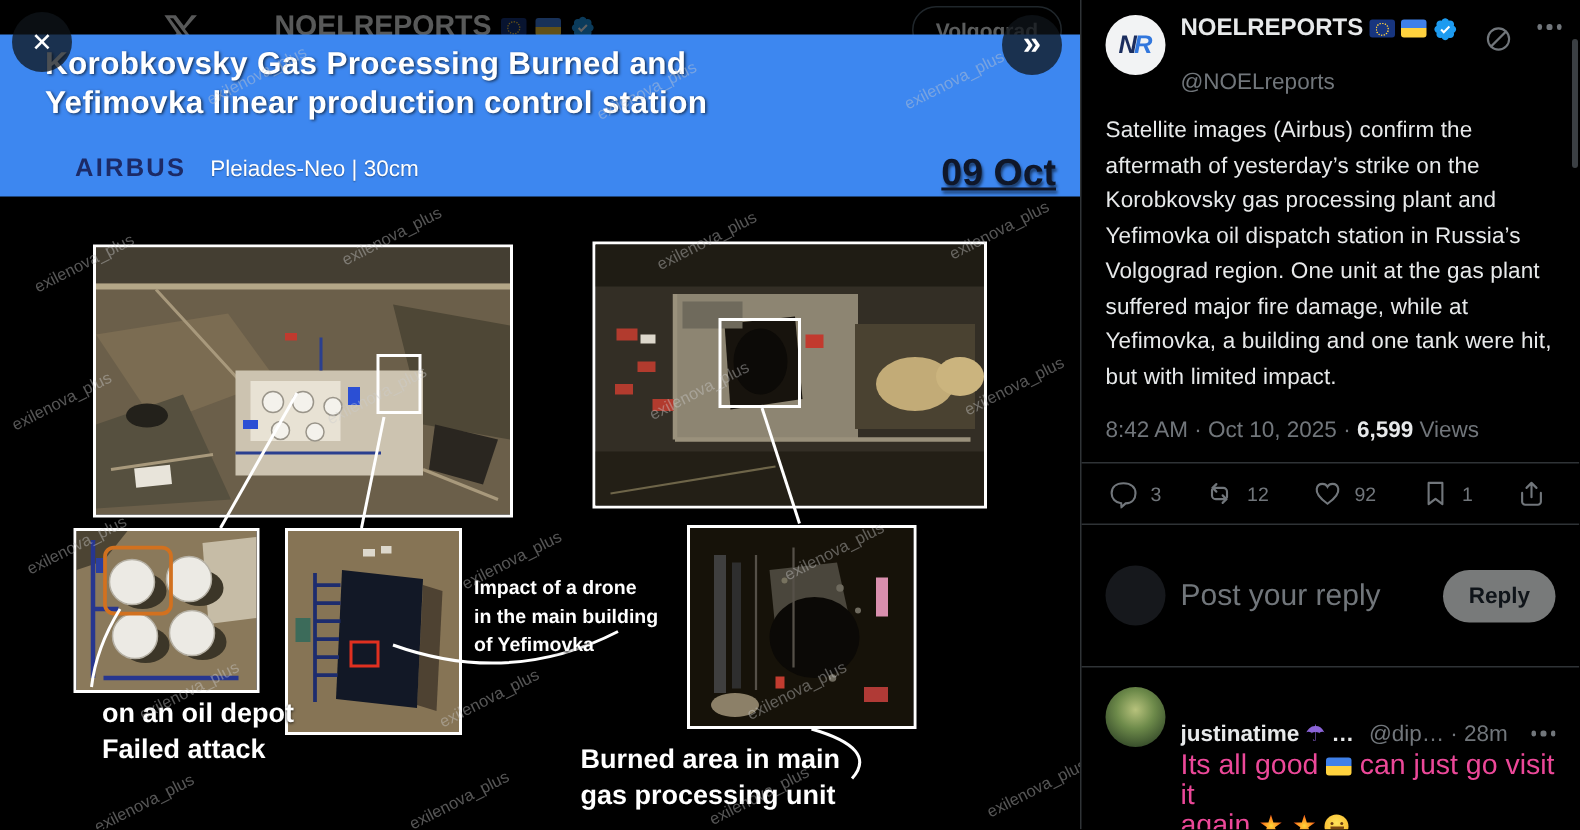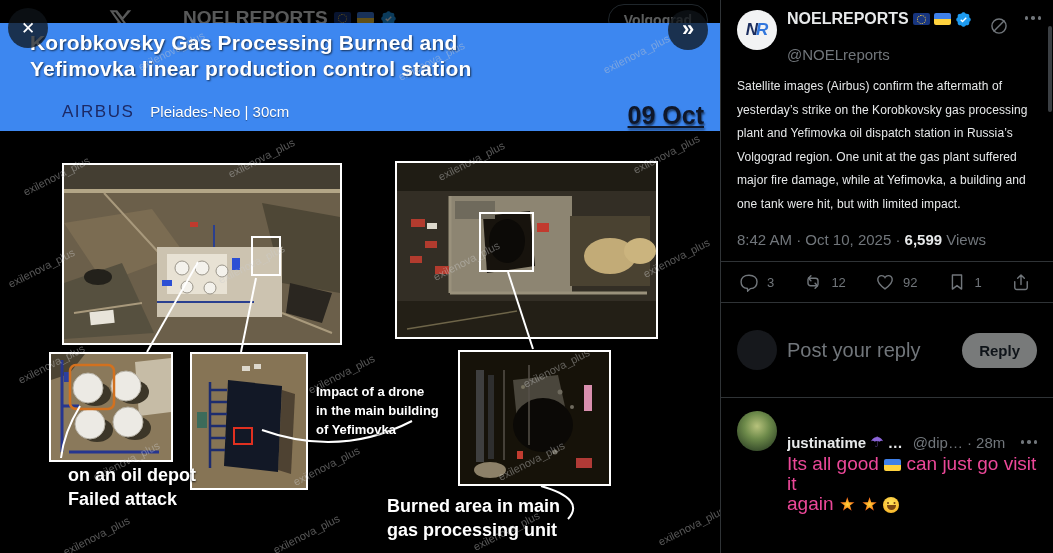--- a/index.html
+++ b/index.html
@@ -11,21 +11,21 @@
   .viewer { position:absolute; left:0; top:0; width:720px; height:553px; background:#000; overflow:hidden; }
 
   .dim-bar { position:absolute; left:0; top:0; width:720px; height:46px; opacity:.38; z-index:1; }
   .dim-x-logo { position:absolute; left:108px; top:8px; width:26px; height:26px; color:#e7e9ea; }
   .dim-name-row { position:absolute; left:183px; top:7px; display:flex; align-items:center; gap:6px; color:#e7e9ea; font-size:19px; font-weight:700; }
   .dim-follow { position:absolute; right:12px; top:4px; border:1px solid #536471; border-radius:18px; padding:7px 15px; color:#eff3f4; font-size:14px; font-weight:700; background:transparent; }
 
   .banner { position:absolute; left:0; top:23px; width:720px; height:108px; background:#3d87f0; z-index:2; }
   .banner-title { margin:7px 0 0 30px; color:#fff; font-size:21px; font-weight:700; line-height:1.25; text-shadow:1px 1px 2px rgba(0,0,0,.65); letter-spacing:.2px; }
   .brand-row { position:absolute; left:50px; bottom:9px; display:flex; align-items:baseline; gap:16px; }
-  .airbus { color:#1c2a66; font-weight:400; font-size:17px; letter-spacing:1.5px;margin-left:12px; }
+  .airbus { color:#1c2a66; font-weight:700; font-size:17px; letter-spacing:1.5px; }
   .sensor { color:#fff; font-size:15px; text-shadow:0 1px 1px rgba(0,0,0,.4); }
   .banner-date { position:absolute; right:16px; bottom:1px; color:#0f172a; font-size:25px; font-weight:700; text-shadow:1px 2px 2px rgba(0,0,0,.55);text-decoration:underline; }
 
   .ctl-btn { position:absolute; width:40px; height:40px; border-radius:50%; background:rgba(15,20,25,.75);
              color:#fff; display:flex; align-items:center; justify-content:center; z-index:5; border:none; cursor:pointer; }
   .btn-close { left:8px; top:8px; font-size:17px; }
   .btn-next  { left:668px; top:10px; font-size:22px; font-weight:700; padding-bottom:2px; }
 
   .media { position:absolute; left:0; top:131px; width:720px; height:422px; z-index:1; }
   .sat { position:absolute; border:2px solid #fff; }
@@ -51,21 +51,21 @@
   .handle { color:#71767b; font-size:15px; margin-top:18px; }
   .top-icons { display:flex; align-items:flex-start; gap:16px; padding-top:6px; color:#71767b; }
   .flag { width:17px; height:12px; border-radius:2px; display:inline-block; flex:0 0 auto; }
   .flag-eu { background:#17357f; position:relative; }
   .flag-eu::after { content:""; position:absolute; left:4px; top:2px; width:7px; height:7px; border:1px dotted #ffd23e; border-radius:50%; }
   .flag-ua { background:linear-gradient(#3f80e8 0 50%, #ffd23e 50% 100%); }
   .badge { width:17px; height:17px; flex:0 0 auto; }
   .dots { display:inline-flex; gap:3px; align-items:center; }
   .dots i { width:3.5px; height:3.5px; border-radius:50%; background:#71767b; }
 
-  .p-body { padding:12px 16px 0 16px; font-size:12px; line-height:23.5px; color:#e7e9ea; letter-spacing:.1px; }
+  .p-body { padding:12px 16px 0 16px; font-size:15px; line-height:23.5px; color:#e7e9ea; letter-spacing:.1px; }
   .p-meta { padding:15px 16px 13px 16px; color:#71767b; font-size:15px; }
   .p-meta b { color:#e7e9ea; font-weight:700; }
   .divider { border-top:1px solid #2f3336; }
 
   .actions { display:flex; justify-content:space-between; align-items:center; padding:10px 22px 10px 18px; color:#71767b; }
   .action { display:flex; align-items:center; gap:8px; font-size:13px; cursor:pointer; background:none; border:none; color:#71767b; }
   .action svg { display:block; }
 
   .replybox { display:flex; align-items:center; gap:10px; padding:27px 16px; }
   .reply-avatar { width:40px; height:40px; border-radius:50%; background:#16181c; flex:0 0 40px; }

